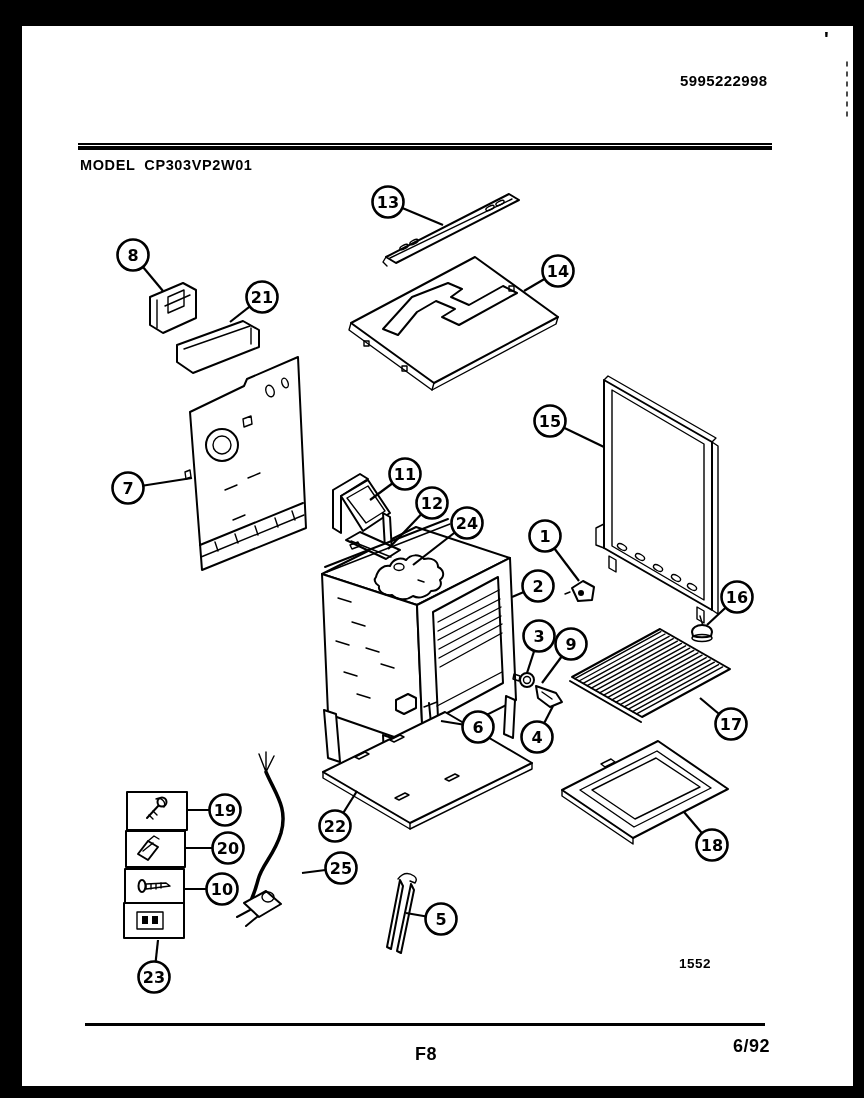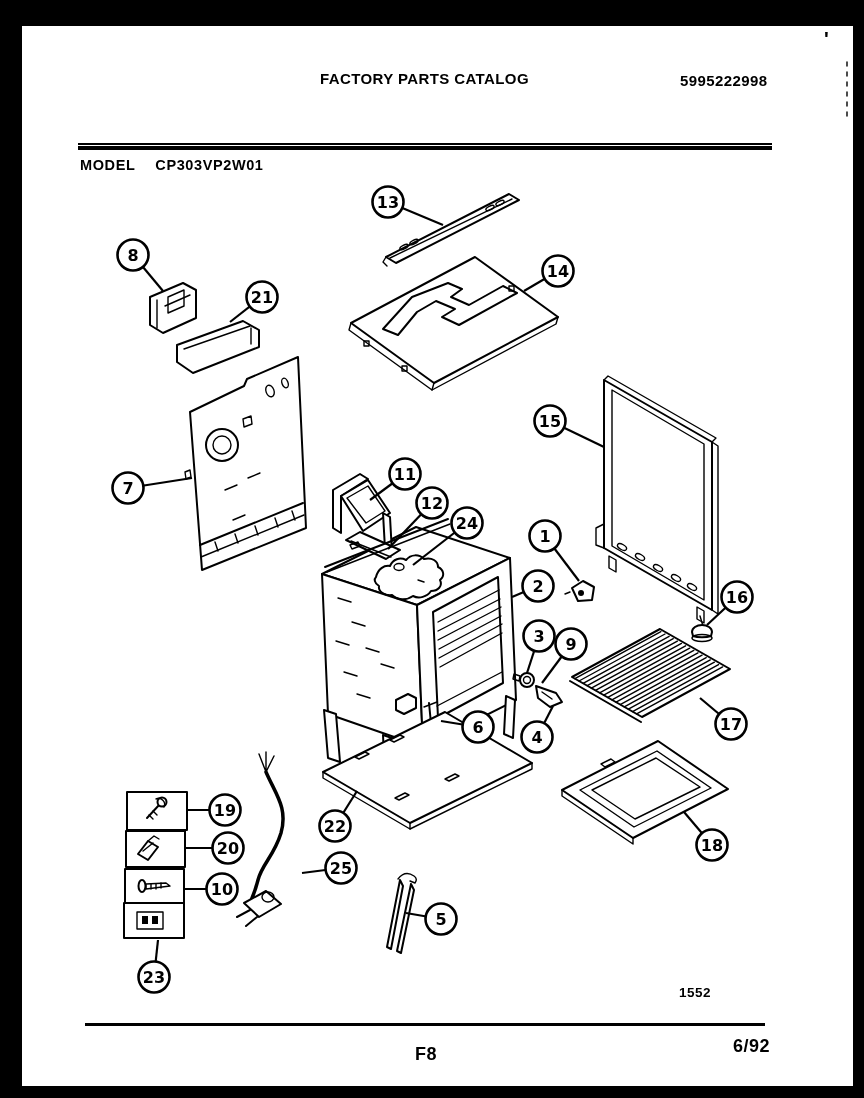--- a/index.html
+++ b/index.html
@@ -2,21 +2,21 @@
 <html><head>
 <meta charset="utf-8">
 <style>
   html,body{margin:0;padding:0;background:#444;}
   .page{position:relative;width:864px;height:1098px;background:#ffffff;overflow:hidden;
         font-family:"Liberation Sans",sans-serif;color:#000;}
   .abs{position:absolute;}
   .scan-border{position:absolute;background:#000;}
   .hdr{font-weight:bold;font-size:15px;letter-spacing:.4px;line-height:21px;}
   .model{font-weight:bold;font-size:14.5px;letter-spacing:.6px;}
-  .model .num{margin-left:20px;text-align:right;}
+  .model .num{margin-left:9px;text-align:right;}
   .rule-thin{height:2px;background:#000;}
   .rule-thick{height:4px;background:#000;margin-top:1px;}
   .figcode{font-weight:bold;font-size:13.5px;letter-spacing:.5px;}
   .foot{font-weight:bold;font-size:18px;letter-spacing:.5px;}
   .stray{font-weight:bold;font-size:20px;}
   svg .p{fill:none;stroke:#000;stroke-width:2;stroke-linejoin:round;stroke-linecap:round;}
   svg .pw{fill:#fff;stroke:#000;stroke-width:2;stroke-linejoin:round;stroke-linecap:round;}
   svg .thin{stroke-width:1.4;}
   svg .thick{stroke-width:3.5;}
   svg .fill{fill:#000;stroke:none;}
@@ -28,21 +28,20 @@
 </head>
 <body>
 
 <div class="page">
 
   <div class="scan-border" style="left:0;top:0;width:864px;height:26px"></div>
   <div class="scan-border" style="left:0;top:0;width:22px;height:1098px"></div>
   <div class="scan-border" style="left:853px;top:0;width:11px;height:1098px"></div>
   <div class="scan-border" style="left:0;top:1086px;width:864px;height:12px"></div>
 
-  <div class="abs hdr" style="left:320px;top:68px">FACTORY PARTS CATALOG</div>
   <div class="abs hdr" style="left:680px;top:70px">5995222998</div>
   <div class="abs stray" style="left:824px;top:28px">'</div>
 
   <div class="abs" style="left:78px;top:143px;width:694px">
     <div class="rule-thin"></div>
     <div class="rule-thick"></div>
   </div>
 
   <div class="abs model" style="left:80px;top:157px">
     <span>MODEL</span><span class="num">CP303VP2W01</span>
@@ -382,19 +381,19 @@
           <text x="222" y="894.5" class="callout-num">10</text>
         </g>
         <g>
           <line x1="154" y1="977" x2="158" y2="940" class="leader"></line>
           <circle cx="154" cy="977" r="15.5" class="callout-circle"></circle>
           <text x="154" y="982.5" class="callout-num">23</text>
         </g>
       </g>
   </svg>
 
-  <div class="abs figcode" style="left:679px;top:985px">1552</div>
+  <div class="abs figcode" style="left:679px;top:956px">1552</div>
 
   <div class="abs" style="left:85px;top:1023px;width:680px;height:3px;background:#000"></div>
 
   <div class="abs foot" style="left:415px;top:1044px">F8</div>
   <div class="abs foot" style="left:733px;top:1036px">6/92</div>
 </div>
 
 </body></html>

